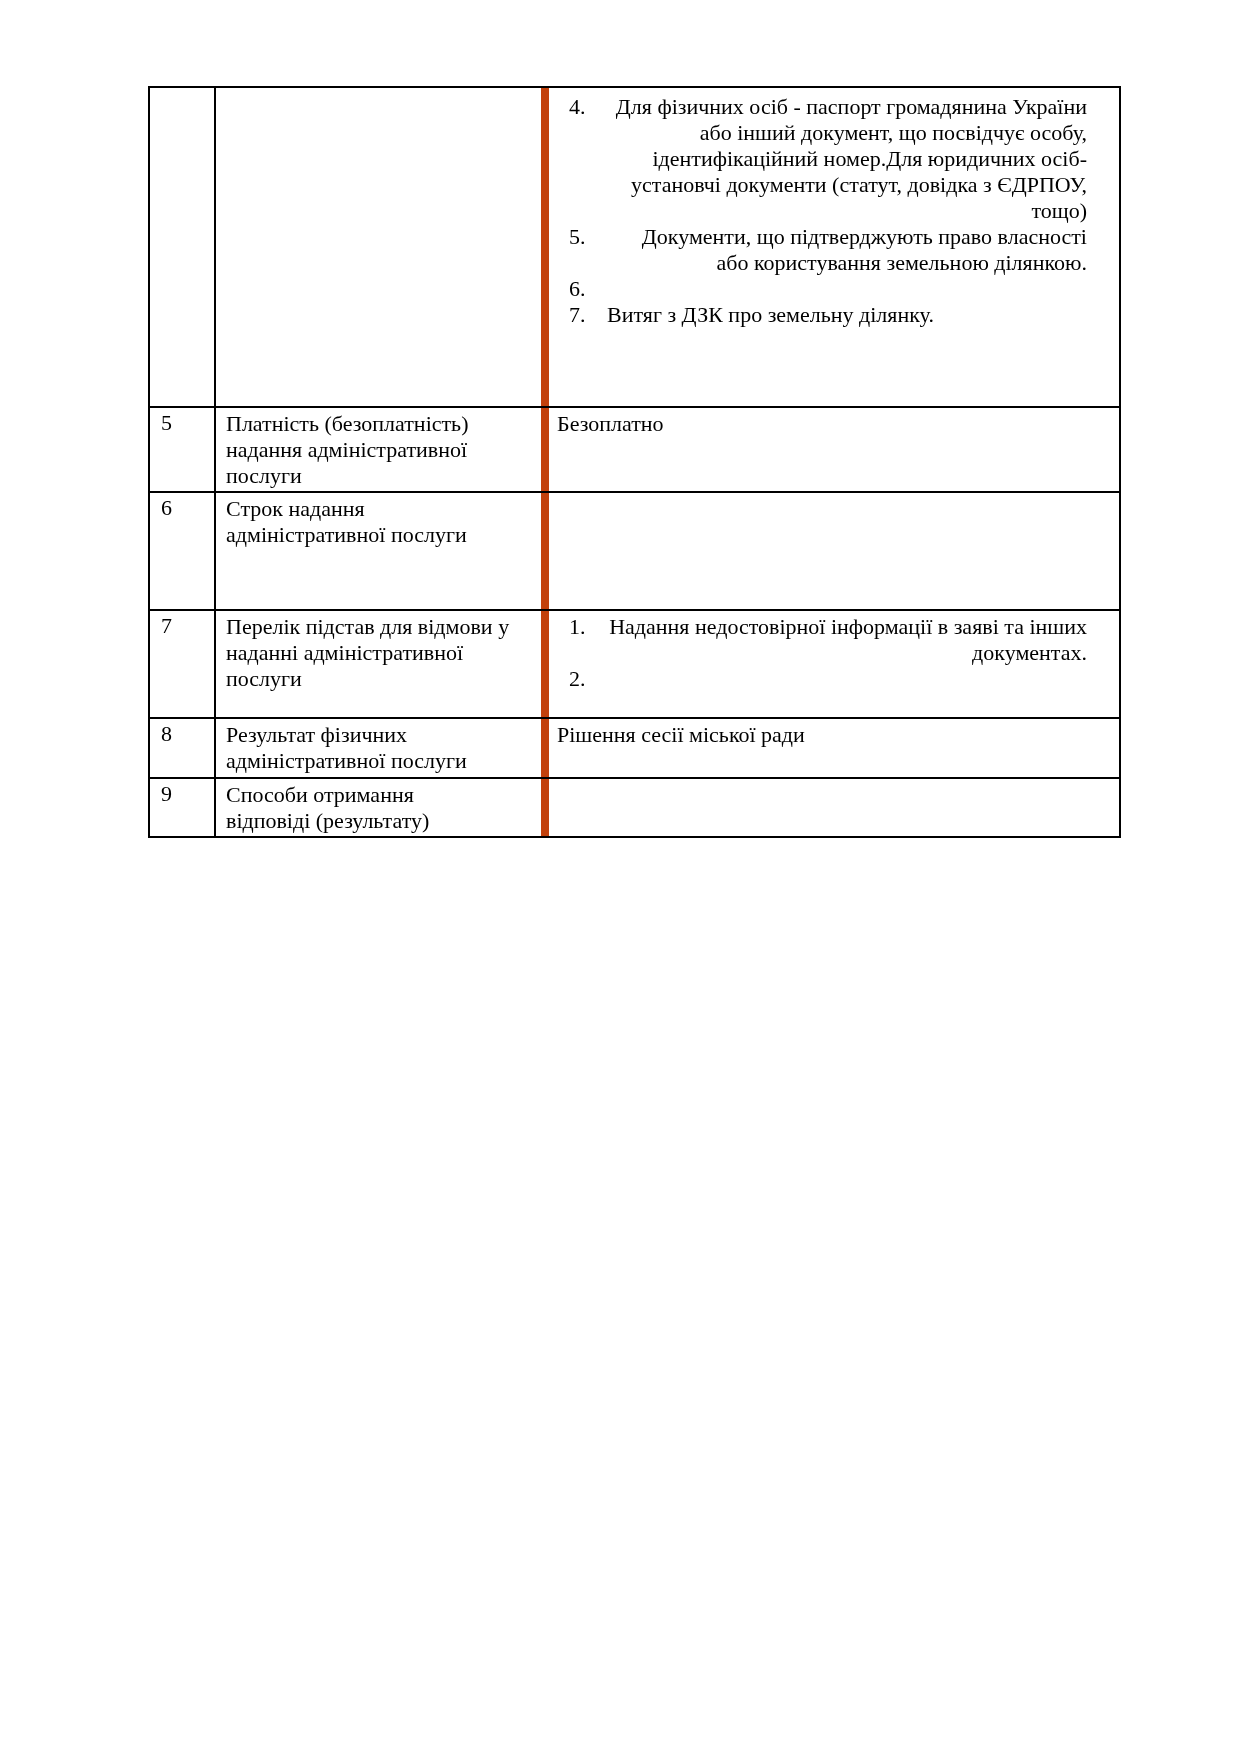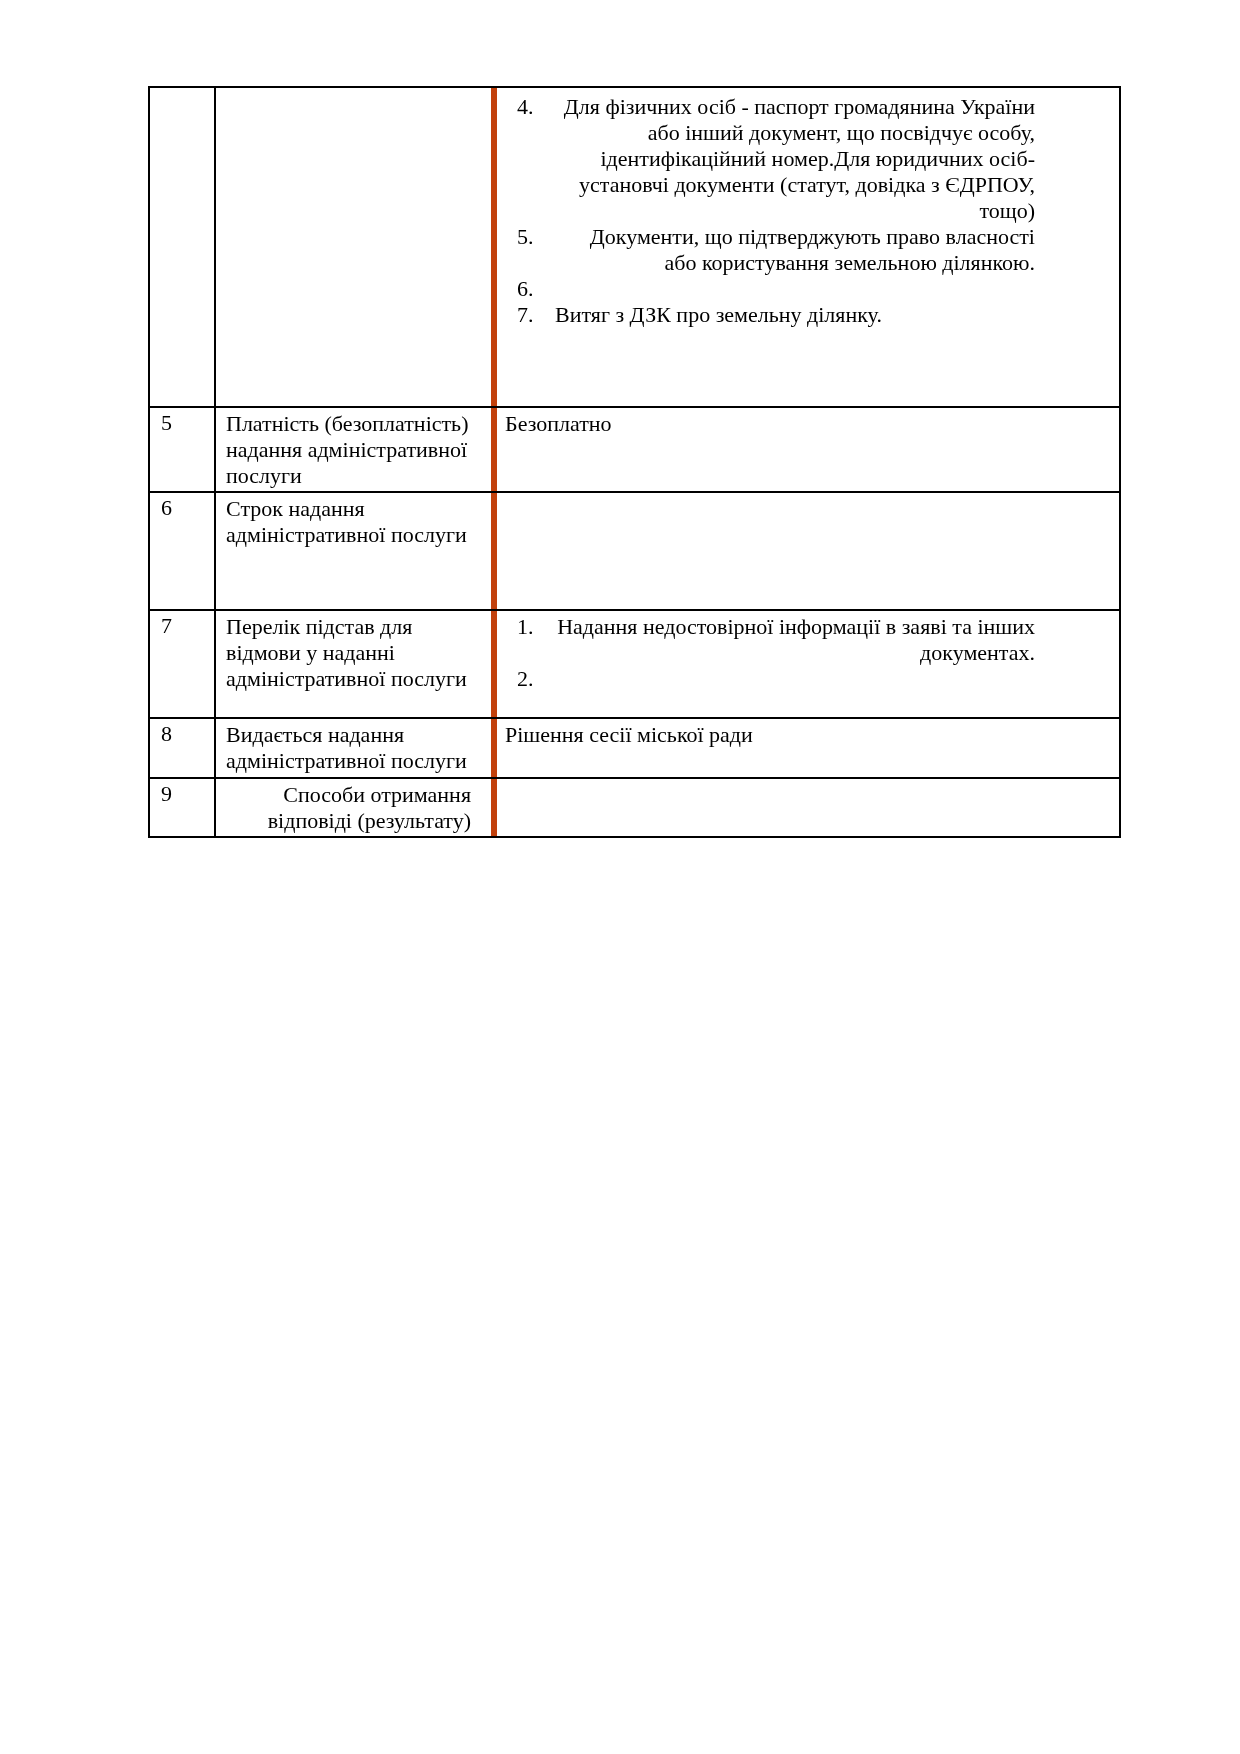--- a/index.html
+++ b/index.html
@@ -42,33 +42,33 @@
   .cell {
     box-sizing: border-box;
   }
   .c-num {
     width: 66px;
     flex: none;
     border-right: 2px solid #000000;
     padding: 2px 4px 2px 11px;
   }
   .c-label {
-    width: 281px;
+    width: 333px;
     flex: none;
-    border-right: 6px solid #c2410c;
+    border-right: 8px solid #c2410c;
     padding: 3px 20px 2px 10px;
   }
   .c-value {
     flex: 1;
     padding: 3px 12px 2px 8px;
   }
   .c-value.is-list {
     padding-left: 20px;
   }
-  .label-narrow { max-width: 252px; text-align: right; }
+  .label-narrow { max-width: 252px; }
 
   .li {
     display: flex;
   }
   .li .marker {
     flex: none;
     width: 38px;
   }
   .li .li-text {
     max-width: 480px;
@@ -124,21 +124,21 @@
           <span class="li-text">Надання недостовірної інформації в заяві та інших документах.</span>
         </div>
         <div class="li">
           <span class="marker">2.</span>
         </div>
       </div>
     </div>
 
     <div class="row row-8">
       <div class="cell c-num">8</div>
-      <div class="cell c-label">Видається надання адміністративної послуги</div>
+      <div class="cell c-label">Результат фізичних адміністративної послуги</div>
       <div class="cell c-value">Рішення сесії міської ради</div>
     </div>
 
     <div class="row row-9">
       <div class="cell c-num">9</div>
       <div class="cell c-label">
         <div class="label-narrow">Способи отримання відповіді (результату)</div>
       </div>
     </div>
 

